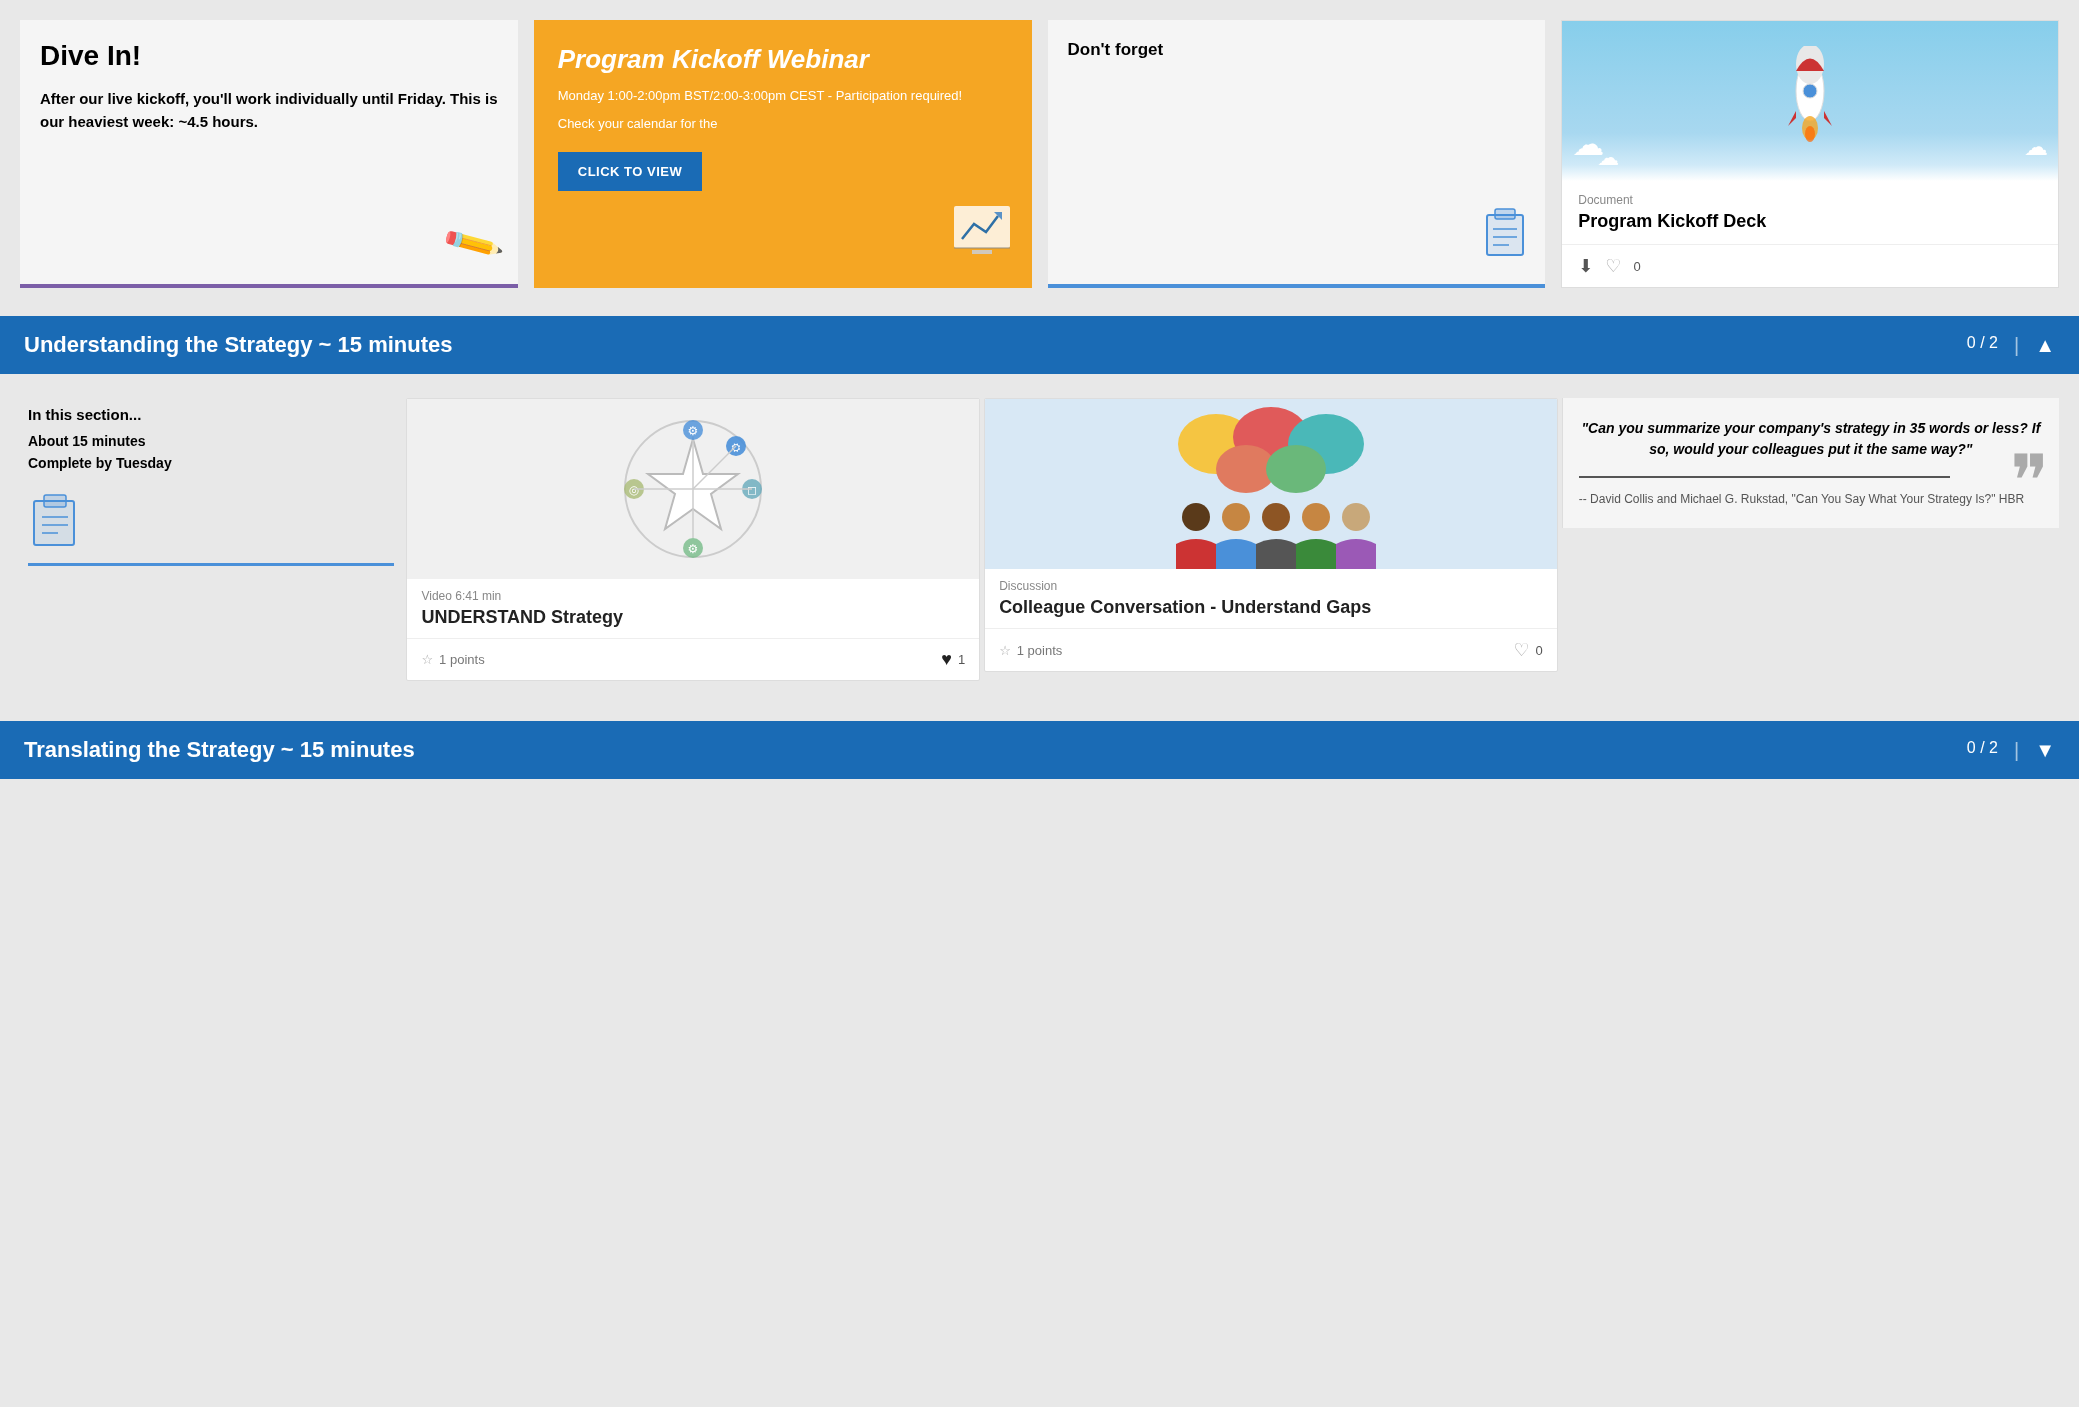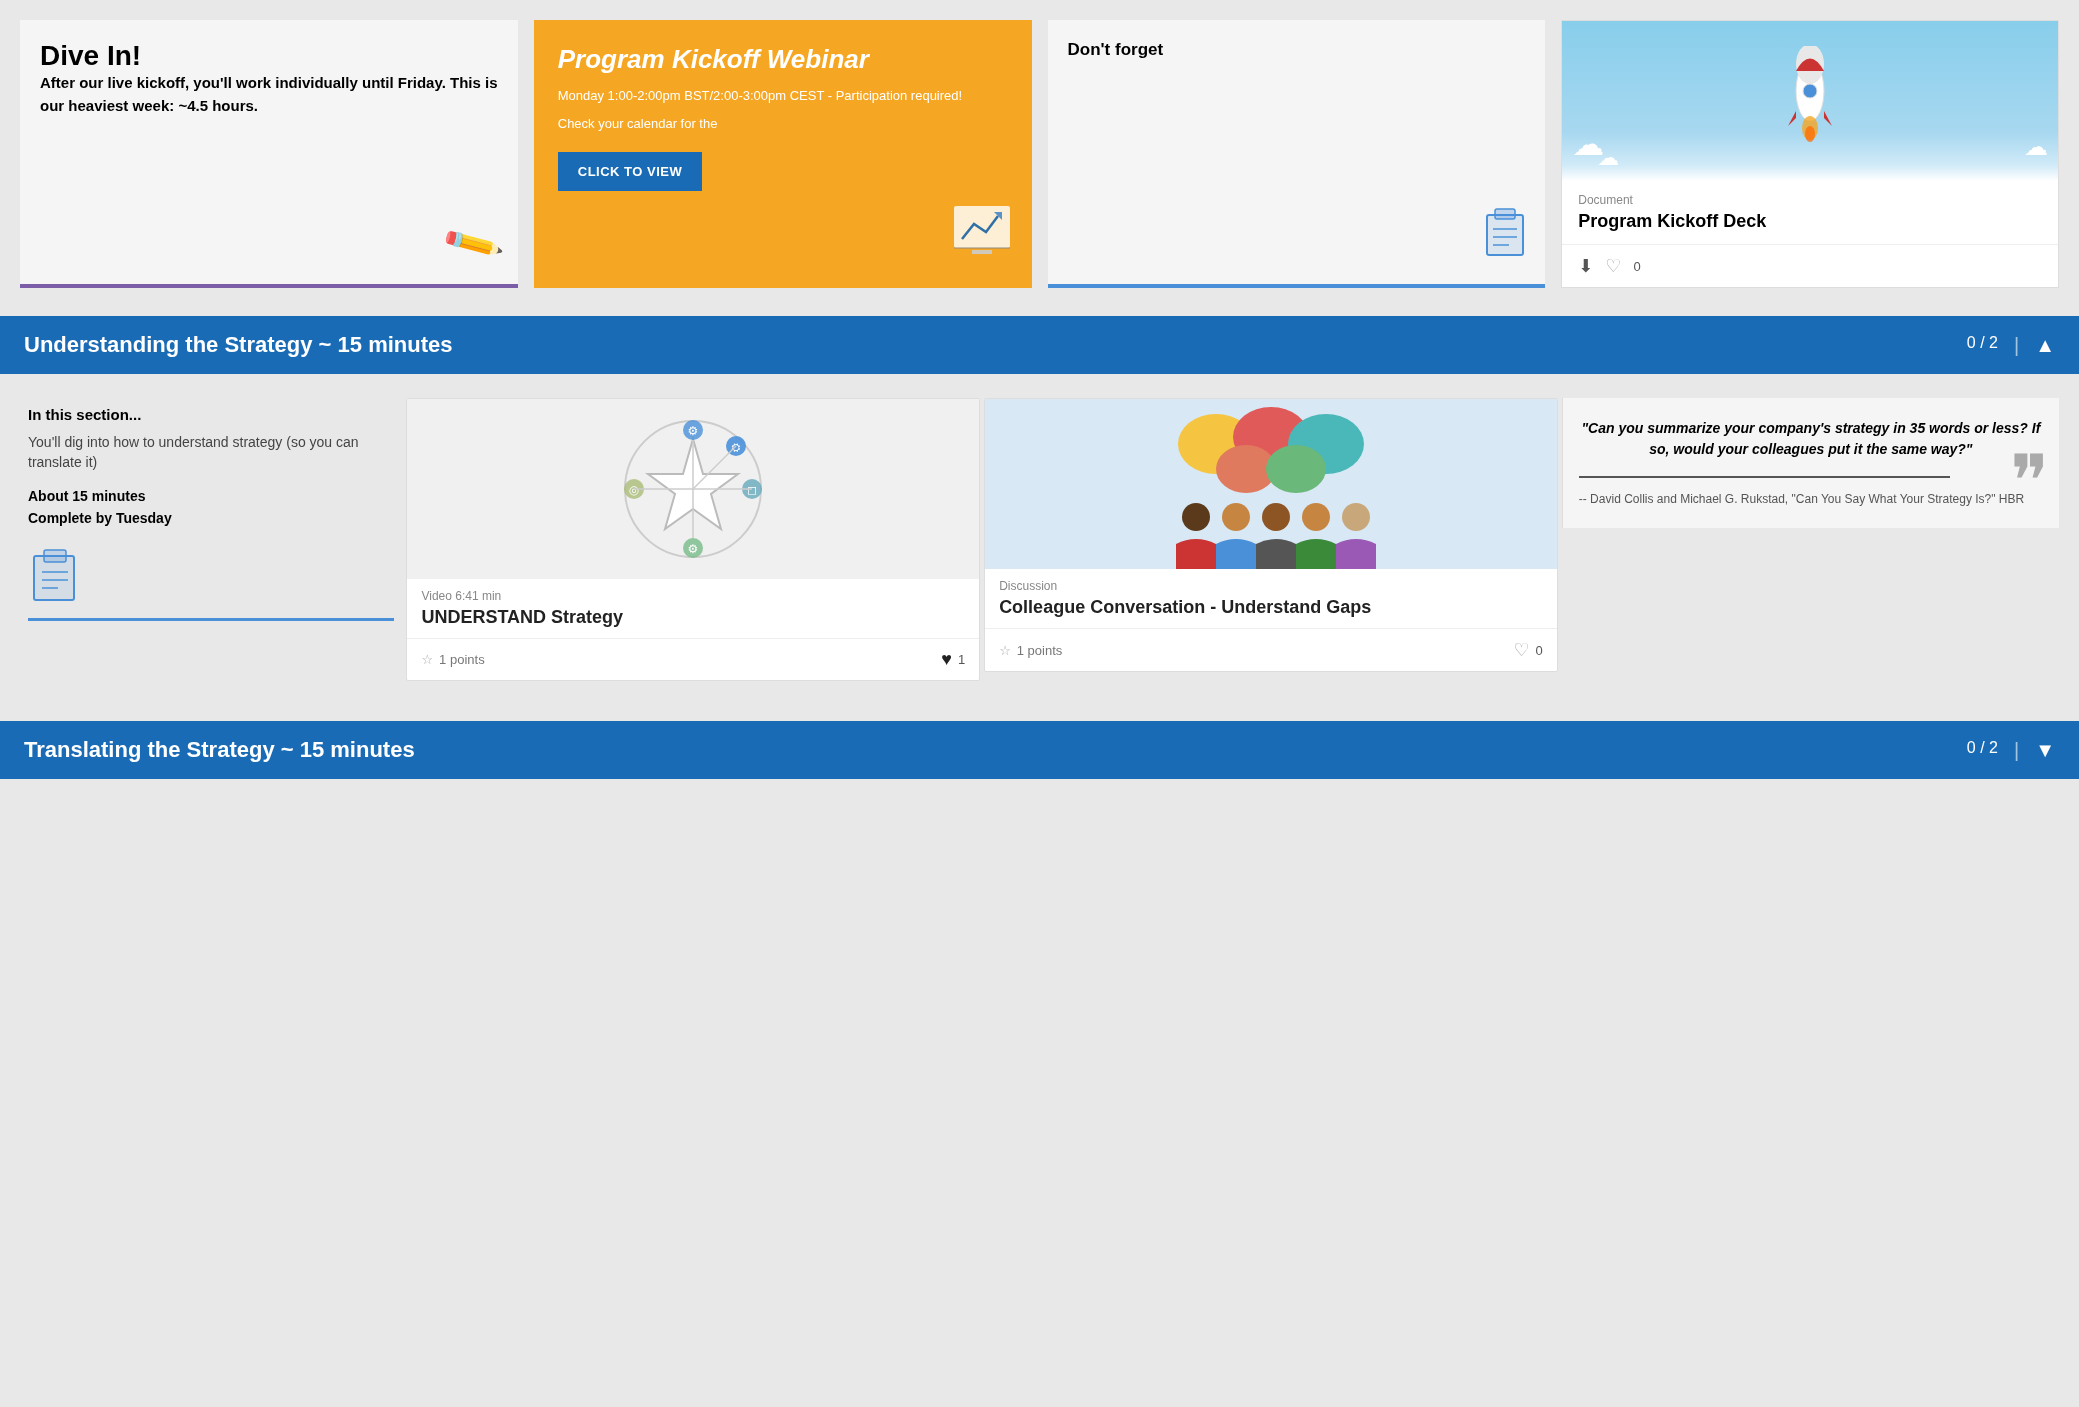--- a/index.html
+++ b/index.html
@@ -18,20 +18,21 @@
     
     .dive-in-card {
       background: #f5f5f5;
       padding: 20px;
       position: relative;
       border-bottom: 4px solid #7b5ea7;
     }
     .dive-in-card h1 {
       font-size: 28px;
       font-weight: 900;
+      margin-bottom: 16px;
     }
     .dive-in-card p {
       font-size: 15px;
       font-weight: 700;
       line-height: 1.5;
     }
     .dive-in-pencil {
       position: absolute;
       bottom: 16px;
       right: 20px;
@@ -421,21 +422,20 @@
     <span>0 / 2</span>
     <span class="section-divider">|</span>
     <span class="chevron">▲</span>
   </div>
 </div>
 
 <div class="content-section">
 
   <div class="section-info">
     <h4>In this section...</h4>
-    <p>You'll dig into how to understand strategy (so you can translate it)</p>
     <div class="info-label">About 15 minutes</div>
     <div class="info-label">Complete by Tuesday</div>
     <div class="clipboard-bottom">
       <svg width="54" height="58" viewBox="0 0 54 58">
         <rect x="6" y="10" width="40" height="44" rx="2" fill="#4a90d9" fill-opacity="0.12" stroke="#4a90d9" stroke-width="2"></rect>
         <rect x="16" y="4" width="22" height="12" rx="2" fill="#4a90d9" fill-opacity="0.25" stroke="#4a90d9" stroke-width="1.5"></rect>
         <line x1="14" y1="26" x2="40" y2="26" stroke="#4a90d9" stroke-width="1.5"></line>
         <line x1="14" y1="34" x2="40" y2="34" stroke="#4a90d9" stroke-width="1.5"></line>
         <line x1="14" y1="42" x2="30" y2="42" stroke="#4a90d9" stroke-width="1.5"></line>
       </svg>

